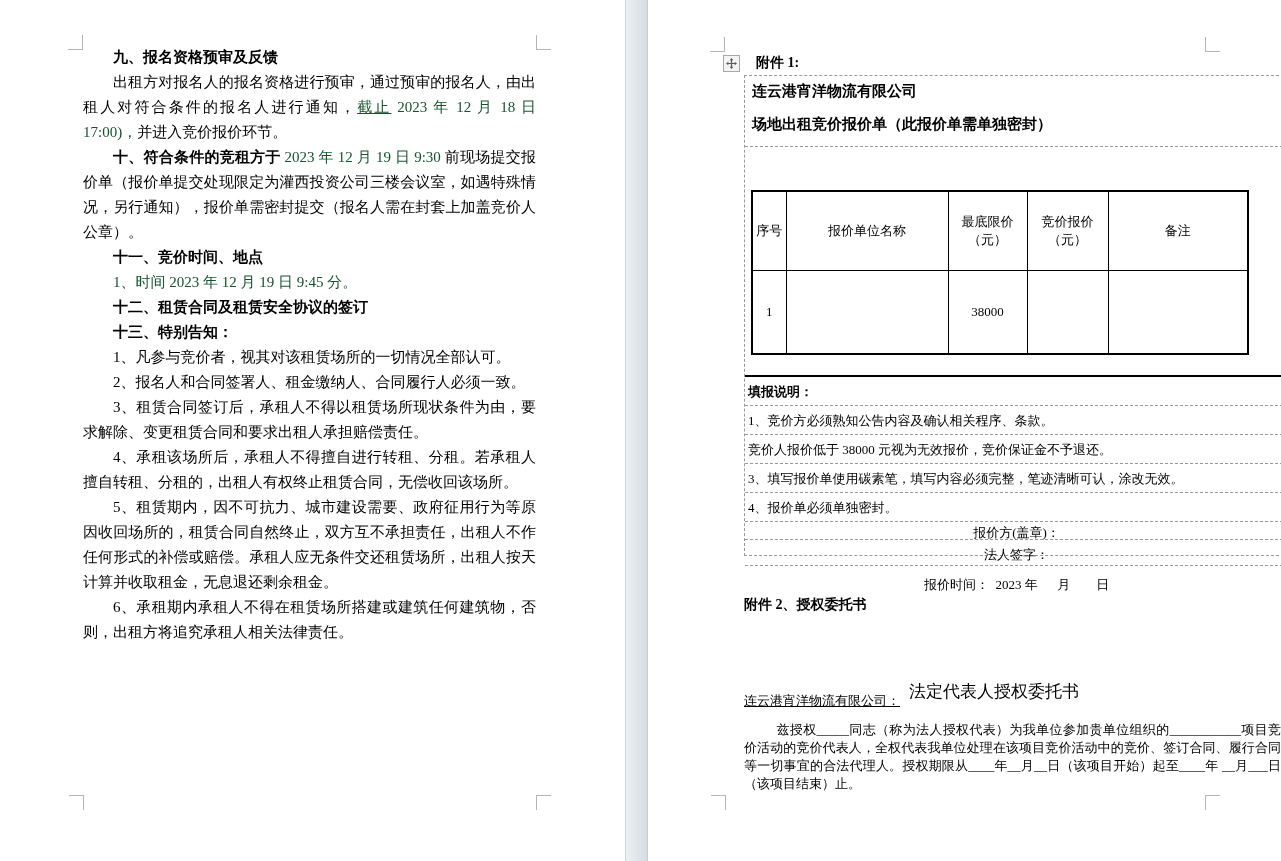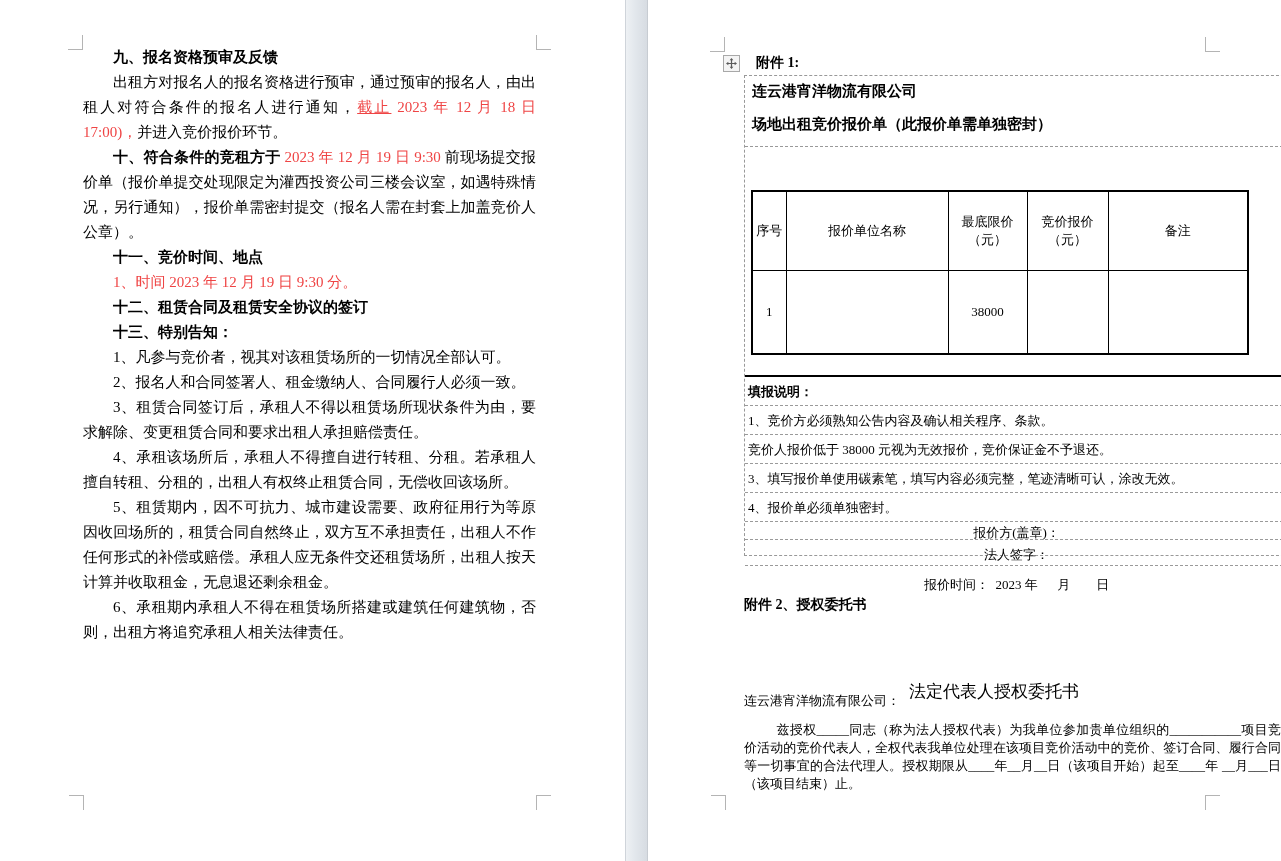--- a/index.html
+++ b/index.html
@@ -24,21 +24,21 @@
   .mark.bl{border-right:1px solid #b4b4b4;border-top:1px solid #b4b4b4;}
   .mark.br{border-left:1px solid #b4b4b4;border-top:1px solid #b4b4b4;}
 
   
   .doc-left{
     position:absolute;left:83px;top:45px;width:453px;
     font-size:15px;line-height:25px;text-align:justify;
   }
   .doc-left p{margin:0;text-indent:2em;}
   .b{font-weight:bold;}
-  .blue{color:#ef4444;}
+  .blue{color:#14532d;}
   .u{text-decoration:underline;}
 
   
   .attach1-label{position:absolute;left:756px;top:54px;font-size:14px;font-weight:bold;}
   .move-handle{
     position:absolute;left:723px;top:55px;width:17px;height:17px;
     border:1px solid #a8a8a8;background:#f4f4f4;box-sizing:border-box;
     display:flex;align-items:center;justify-content:center;
   }
   .frame{
@@ -55,41 +55,41 @@
   tr.rw{height:84px;}
   .notes{margin-top:20px;border-top:2px solid #000;}
   .note-row{height:29px;box-sizing:border-box;padding:6px 0 0 3px;border-bottom:1px dashed #9a9a9a;}
   .note-row.ttl{font-weight:bold;}
   .sign-row{box-sizing:border-box;text-align:center;border-bottom:1px dashed #9a9a9a;}
   .sr1{height:18px;padding-top:2px;}
   .sr2{height:26px;padding-top:6px;}
   .sr3{height:33px;padding-top:10px;border-bottom:none;white-space:pre;}
   .attach2{position:absolute;left:744px;top:596px;font-size:14px;font-weight:bold;}
   .poa-title{position:absolute;left:744px;top:680px;width:500px;text-align:center;font-size:17px;}
-  .poa-salute{position:absolute;left:744px;top:692px;font-size:13px;}
+  .poa-salute{position:absolute;left:744px;top:692px;font-size:13px;text-decoration:underline;}
   .poa-body{
     position:absolute;left:744px;top:721px;width:537px;
     font-size:13px;line-height:18px;text-align:justify;text-indent:2.5em;
   }
 </style>
 </head>
 <body>
 
 <div class="page page-left">
   <div class="mark tl" style="left:68px;top:35px;"></div>
   <div class="mark tr" style="left:536px;top:35px;"></div>
   <div class="mark bl" style="left:69px;top:795px;"></div>
   <div class="mark br" style="left:536px;top:795px;"></div>
 
   <div class="doc-left">
     <p class="b">九、报名资格预审及反馈</p>
     <p><span>出租方对报名人的报名资格进行预审，通过预审的报名人，由出租人对符合条件的报名人进行通知，</span><span class="blue u">截止</span><span class="blue"> 2023 年 12 月 18 日 17:00)，</span><span>并进入竞价报价环节。</span></p>
     <p><span class="b">十、符合条件的竞租方于</span><span class="blue"> 2023 年 12 月 19 日 9:30 </span><span>前现场提交报价单（报价单提交处现限定为灌西投资公司三楼会议室，如遇特殊情况，另行通知），报价单需密封提交（报名人需在封套上加盖竞价人公章）。</span></p>
     <p class="b">十一、竞价时间、地点</p>
-    <p class="blue">1、时间 2023 年 12 月 19 日 9:30 分。</p>
+    <p class="blue">1、时间 2023 年 12 月 19 日 9:45 分。</p>
     <p class="b">十二、租赁合同及租赁安全协议的签订</p>
     <p class="b">十三、特别告知：</p>
     <p>1、凡参与竞价者，视其对该租赁场所的一切情况全部认可。</p>
     <p>2、报名人和合同签署人、租金缴纳人、合同履行人必须一致。</p>
     <p>3、租赁合同签订后，承租人不得以租赁场所现状条件为由，要求解除、变更租赁合同和要求出租人承担赔偿责任。</p>
     <p>4、承租该场所后，承租人不得擅自进行转租、分租。若承租人擅自转租、分租的，出租人有权终止租赁合同，无偿收回该场所。</p>
     <p>5、租赁期内，因不可抗力、城市建设需要、政府征用行为等原因收回场所的，租赁合同自然终止，双方互不承担责任，出租人不作任何形式的补偿或赔偿。承租人应无条件交还租赁场所，出租人按天计算并收取租金，无息退还剩余租金。</p>
     <p>6、承租期内承租人不得在租赁场所搭建或建筑任何建筑物，否则，出租方将追究承租人相关法律责任。</p>
   </div>
 </div>

